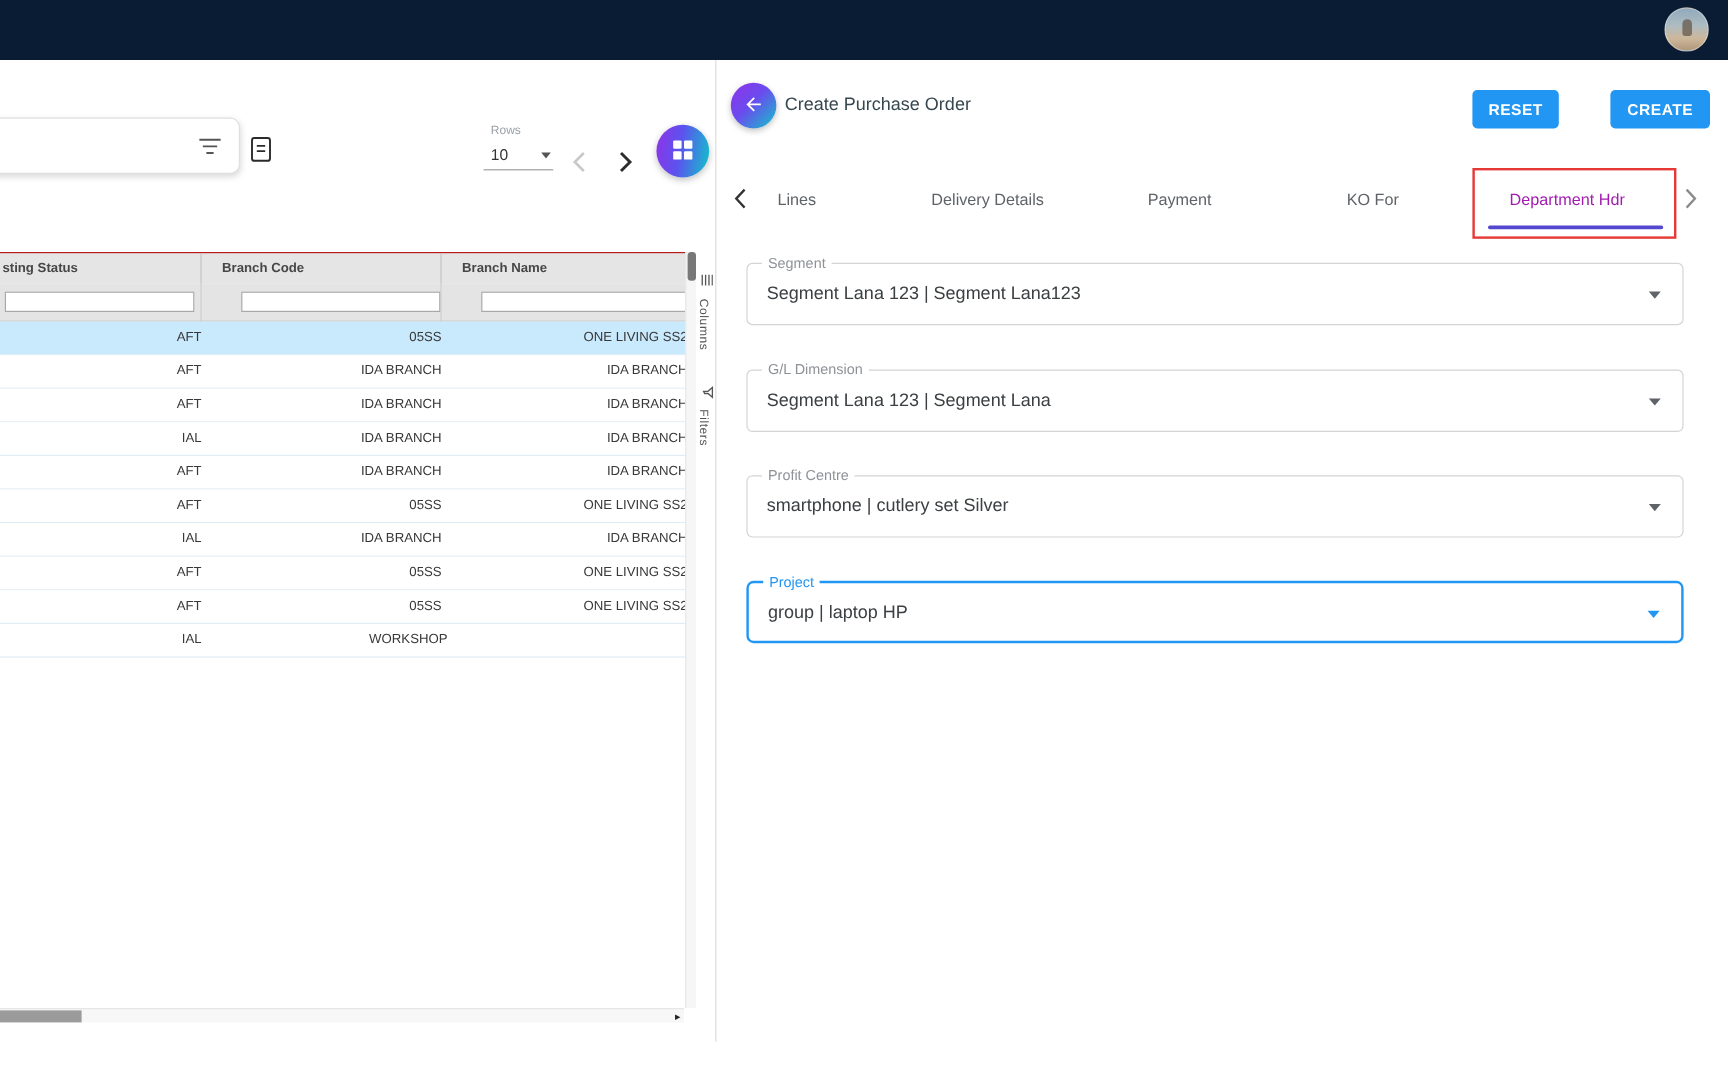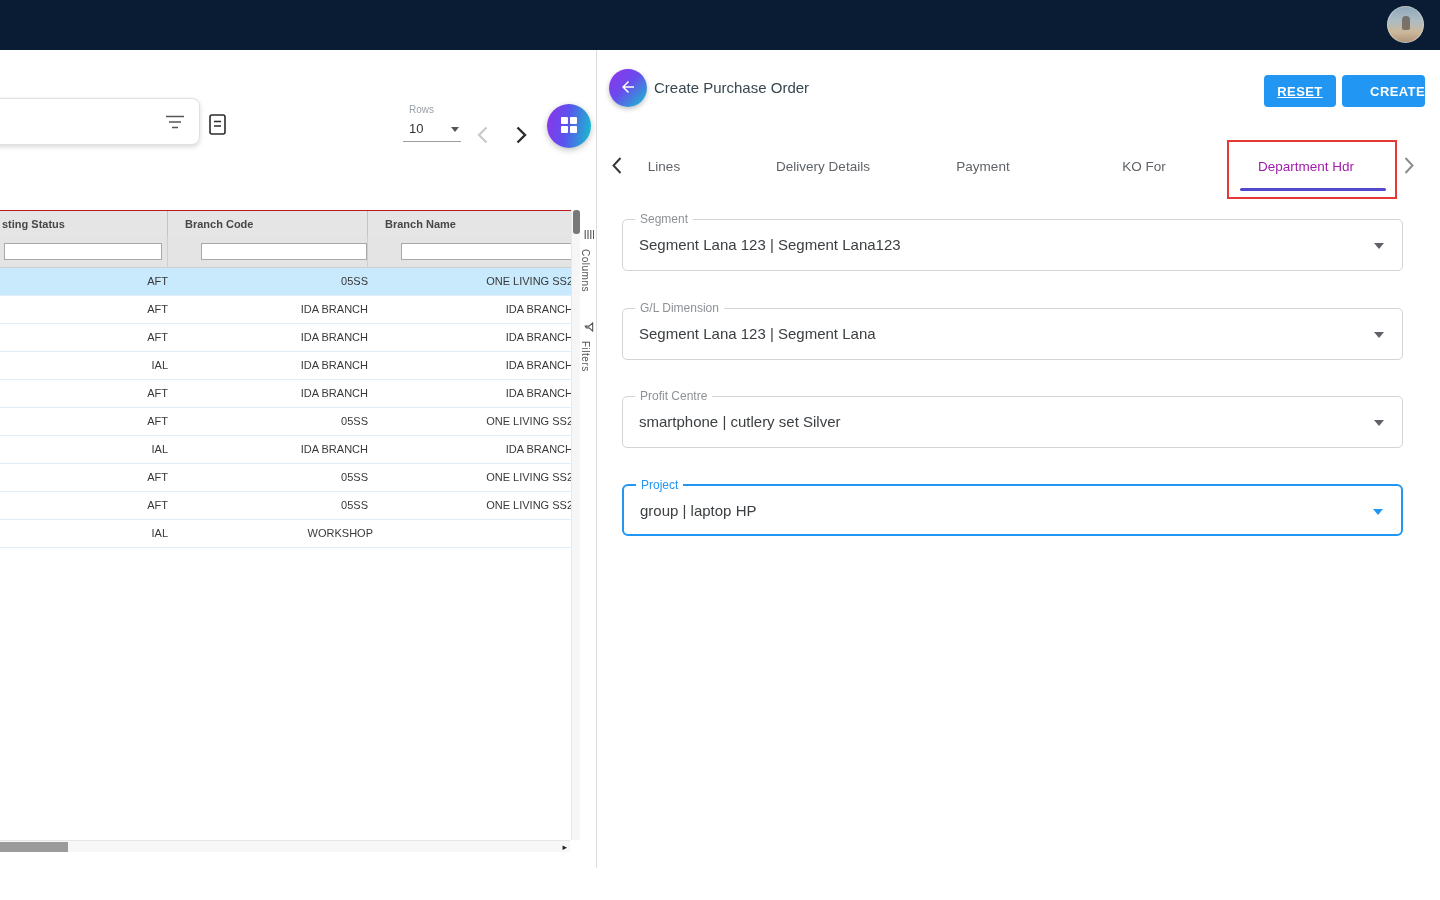--- a/index.html
+++ b/index.html
@@ -72,22 +72,22 @@
 
   
   .right-panel { position:absolute; top:50px; left:598px; width:842px; height:882px; background:#fff; border-bottom:1px solid #e4e4e4;margin-top:12px; }
   .back-btn { position:absolute; left:11px; top:7px; width:38px; height:38px; border-radius:50%; border:none;
               background:linear-gradient(135deg,var(--gradient-start,#9033e8) 0%,#6a4bee 45%,var(--gradient-end,#11c5c9) 100%);
               display:flex; align-items:center; justify-content:center; cursor:pointer; box-shadow:0 2px 5px rgba(0,0,0,.25); }
   .po-title { position:absolute; left:56px; top:17px; font-size:15px; color:#37474f; }
   .action-btn { position:absolute; top:13px; height:32px; border:none; border-radius:4px;
                 background:var(--primary-blue,#2196f3); color:#fff; font-size:13px; font-weight:bold;
                 letter-spacing:.4px; cursor:pointer; font-family:inherit; }
-  .btn-reset { left:666px; width:72px;text-decoration:underline; }
-  .btn-create { left:744px; width:83px;text-align:right; }
+  .btn-reset { left:629px; width:72px; }
+  .btn-create { left:744px; width:83px; }
 
   .tab { position:absolute; top:92px; height:26px; line-height:26px; text-align:center;
          font-size:13.5px; color:#5f6368; cursor:pointer; white-space:nowrap; }
   .tab.active { color:#a21caf; }
   .tab-lines { left:6px; width:120px; }
   .tab-delivery { left:145px; width:160px; }
   .tab-payment { left:325px; width:120px; }
   .tab-kofor { left:486px; width:120px; }
   .tab-dept { left:628px; width:160px; }
   .tab-underline { position:absolute; left:642px; top:126px; width:146px; height:3px;

